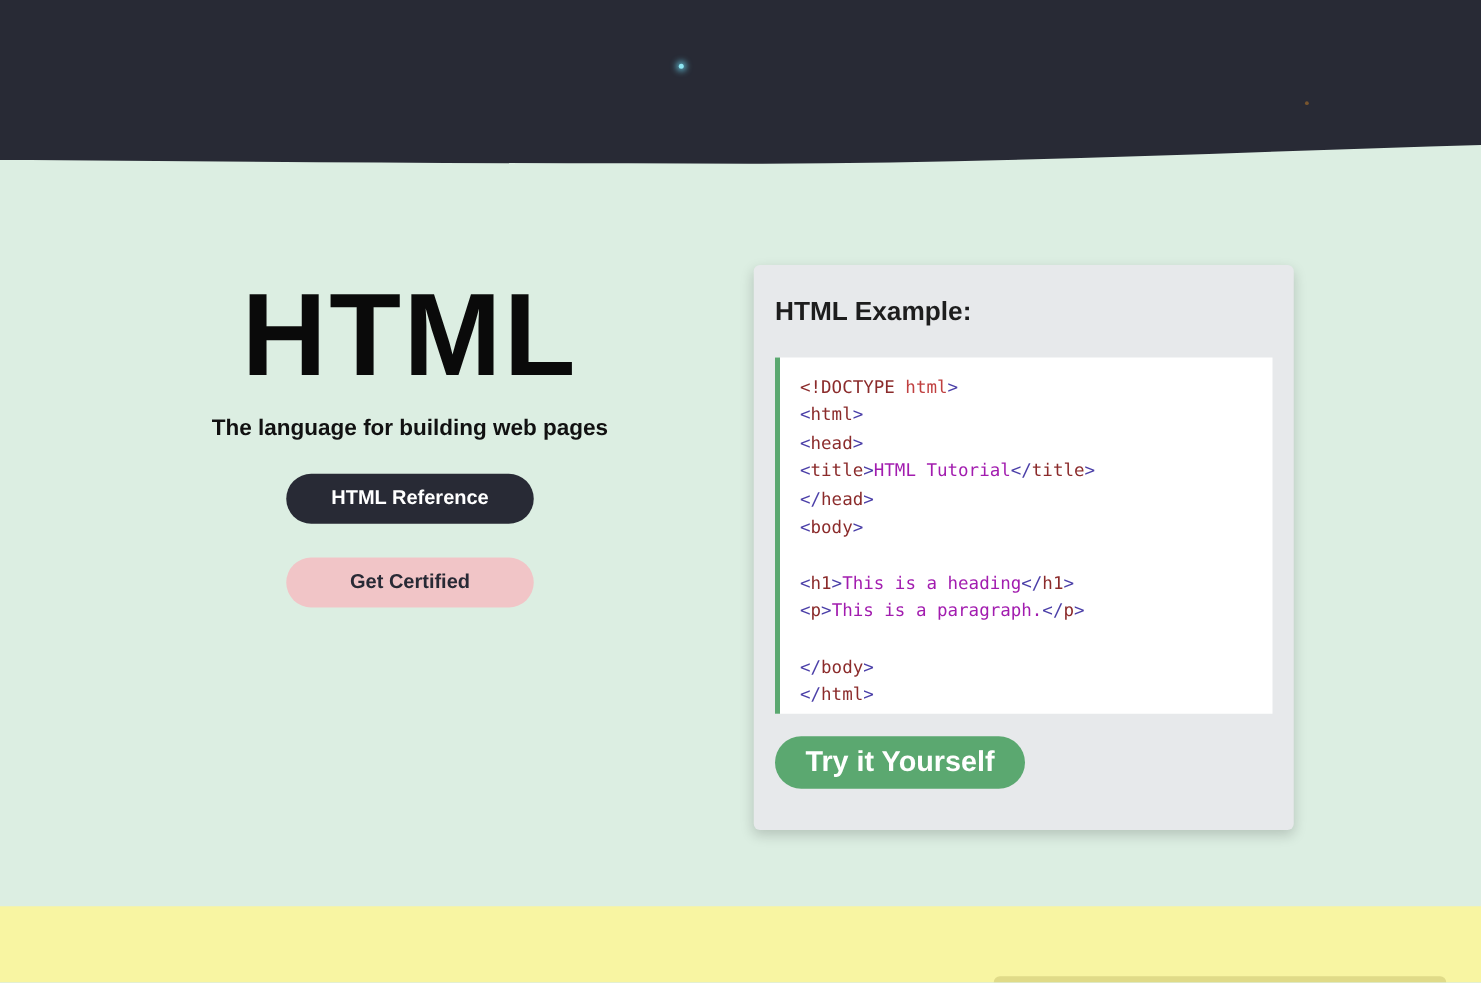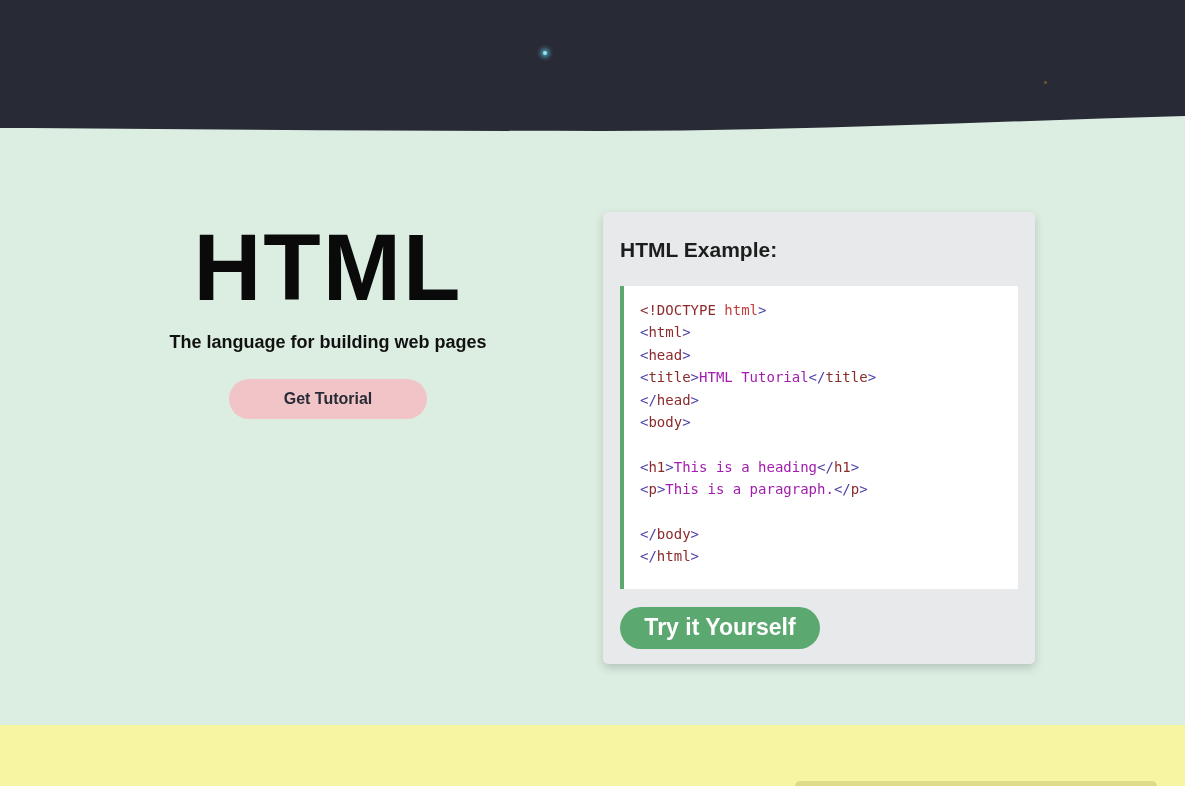--- a/index.html
+++ b/index.html
@@ -55,21 +55,21 @@
     position: absolute; left: 603px; top: 212px; width: 432px; height: 452px;
     background: #E7E9EB; border-radius: 5px;
     box-shadow: 0 4px 10px rgba(0,0,0,0.18);
     padding: 16px 17px;
   }
   .example-heading {
     margin: 10px 0 24px 0; font-size: 21px; font-weight: bold; color: #1d1d1d;
   }
   .code-block {
     background: #ffffff; border-left: 4px solid #5BA870;
-    width: 398px; padding: 13px 16px 21px 16px;
+    width: 398px; padding: 13px 16px 3px 16px;
     font-family: "DejaVu Sans Mono", "Liberation Mono", monospace;
     font-size: 14px; line-height: 22.4px; color: #111;
     white-space: pre;
   }
   .tok-p { color: #4B3FA8; }   
   .tok-t { color: #8B2B2B; }   
   .tok-a { color: #C04040; }   
   .tok-x { color: #a21caf; }   
   .try-btn {
     margin-top: 18px; width: 200px; height: 42px; border-radius: 21px;
@@ -97,21 +97,22 @@
     <path d="M0 0 H1185 V116 C1000 121 800 131 600 131 C400 131 180 129 0 128 Z" fill="#282A35"></path>
   </svg>
   <div class="star star-cyan"></div>
   <div class="star star-orange"></div>
 </div>
 
 <div class="hero-left">
   <div class="hero-title">HTML</div>
   <div class="hero-subtitle">The language for building web pages</div>
   <div class="btn-stack">
-    <button class="pill-btn btn-pink">Get Tutorial</button>
+    <button class="pill-btn btn-dark">HTML Reference</button>
+    <button class="pill-btn btn-pink">Get Certified</button>
   </div>
 </div>
 
 <div class="example-card">
   <div class="example-heading">HTML Example:</div>
   <div class="code-block"><div class="code-line"><span class="tok-t">&lt;!DOCTYPE</span><span class="tok-x"> </span><span class="tok-a">html</span><span class="tok-p">&gt;</span></div><div class="code-line"><span class="tok-p">&lt;</span><span class="tok-t">html</span><span class="tok-p">&gt;</span></div><div class="code-line"><span class="tok-p">&lt;</span><span class="tok-t">head</span><span class="tok-p">&gt;</span></div><div class="code-line"><span class="tok-p">&lt;</span><span class="tok-t">title</span><span class="tok-p">&gt;</span><span class="tok-x">HTML Tutorial</span><span class="tok-p">&lt;/</span><span class="tok-t">title</span><span class="tok-p">&gt;</span></div><div class="code-line"><span class="tok-p">&lt;/</span><span class="tok-t">head</span><span class="tok-p">&gt;</span></div><div class="code-line"><span class="tok-p">&lt;</span><span class="tok-t">body</span><span class="tok-p">&gt;</span></div><div class="code-line">&nbsp;</div><div class="code-line"><span class="tok-p">&lt;</span><span class="tok-t">h1</span><span class="tok-p">&gt;</span><span class="tok-x">This is a heading</span><span class="tok-p">&lt;/</span><span class="tok-t">h1</span><span class="tok-p">&gt;</span></div><div class="code-line"><span class="tok-p">&lt;</span><span class="tok-t">p</span><span class="tok-p">&gt;</span><span class="tok-x">This is a paragraph.</span><span class="tok-p">&lt;/</span><span class="tok-t">p</span><span class="tok-p">&gt;</span></div><div class="code-line">&nbsp;</div><div class="code-line"><span class="tok-p">&lt;/</span><span class="tok-t">body</span><span class="tok-p">&gt;</span></div><div class="code-line"><span class="tok-p">&lt;/</span><span class="tok-t">html</span><span class="tok-p">&gt;</span></div></div>
   <button class="try-btn">Try it Yourself</button>
 </div>
 
 <div class="footer-strip">

